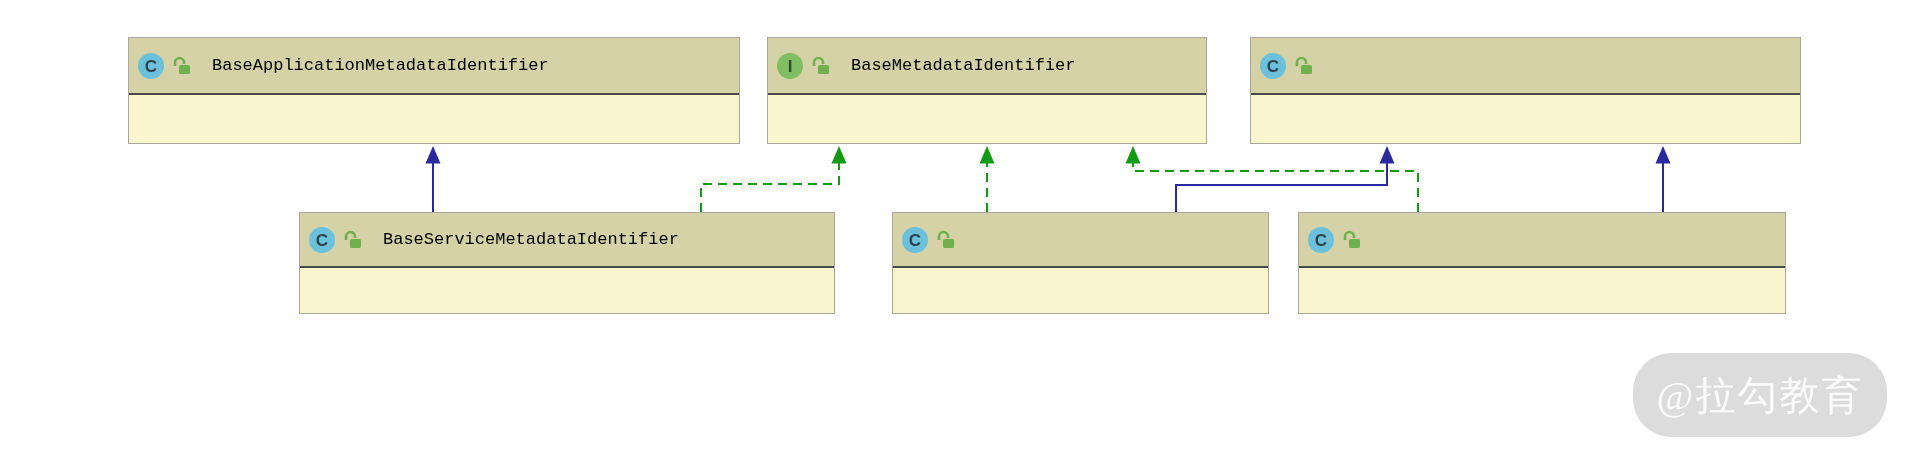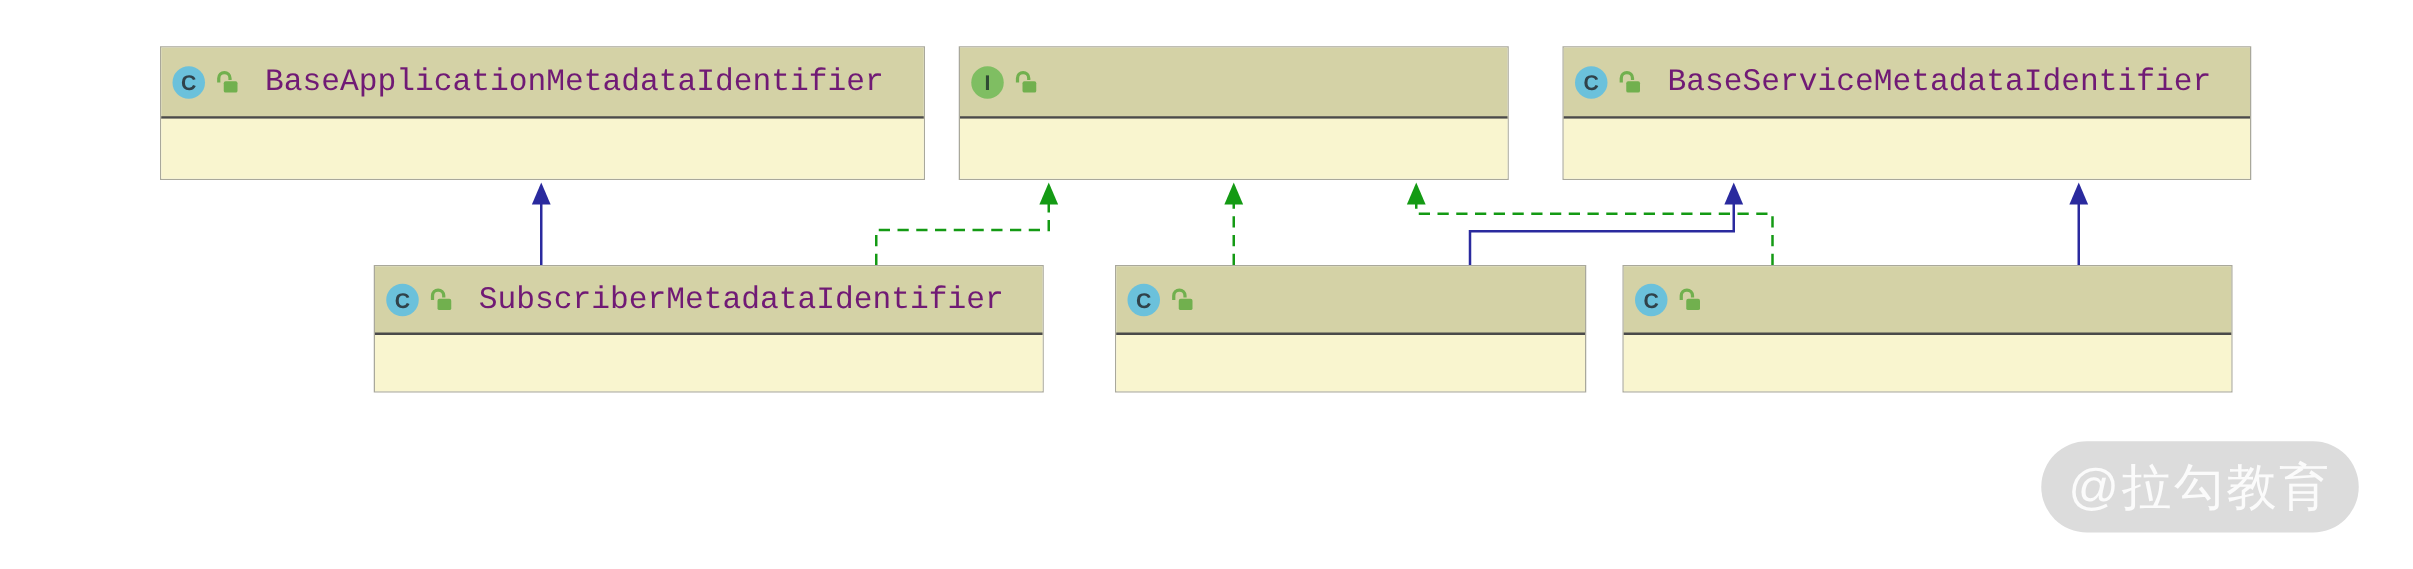--- a/index.html
+++ b/index.html
@@ -43,48 +43,48 @@
     font-family: "Liberation Sans", sans-serif;
     font-size: 17px;
     font-weight: 600;
     color: #30424a;
     margin-right: 7px;
   }
   .badge-class     { background: var(--class-icon-bg, #6bc1db); }
   .badge-interface { background: var(--interface-icon-bg, #7fbe62); color: #2f4a33; }
   .lock { flex: 0 0 auto; margin-right: 19px; }
   .uml-title {
-    font-size: 25px;
-    color: #701a75;
+    font-size: 17px;
+    color: #000000;
     white-space: nowrap;
   }
   .edges { position: absolute; left: 0; top: 0; pointer-events: none; }
   .implements .edge-line {
     stroke: var(--implements-arrow, #149a14);
     stroke-width: 2;
     stroke-dasharray: 9 6;
     fill: none;
   }
   .implements .arrow { fill: var(--implements-arrow, #149a14); }
   .extends .edge-line {
     stroke: var(--extends-arrow, #2a2a9e);
     stroke-width: 2;
     fill: none;
   }
   .extends .arrow { fill: var(--extends-arrow, #2a2a9e); }
   #watermark {
     position: absolute;
     left: 1633px; top: 353px;
-    width: 254px; height: 73px;
+    width: 254px; height: 84px;
     border-radius: 38px;
     background: var(--watermark-bg, #dcdcdc);
     display: flex;
     align-items: center;
     justify-content: center;
-    font-family: Liberation Sans, sans-serif;
+    font-family: Liberation Serif, serif;
     font-size: 40px;
     letter-spacing: 2px;
     color: var(--watermark-text, #fbfbfb);
     user-select: none;
   }
 </style>
 </head>
 <body>
 
 <div id="canvas">
@@ -101,44 +101,44 @@
     <div class="uml-body"></div>
   </div>
 
   <div class="uml-node top" style="left:767px; width:440px;">
     <div class="uml-header">
       <span class="badge badge-interface">I</span>
       <svg class="lock" viewBox="0 0 22 22" width="22" height="22">
         <path d="M4 11 V7.5 a4.5 4.5 0 0 1 9 0 V9" fill="none" stroke="var(--lock-icon)" stroke-width="2.6"></path>
         <rect x="8" y="10" width="11" height="9" rx="1.5" fill="var(--lock-icon)"></rect>
       </svg>
+      <span class="uml-title">BaseMetadataIdentifier</span>
     </div>
     <div class="uml-body"></div>
   </div>
 
   <div class="uml-node top" style="left:1250px; width:551px;">
     <div class="uml-header">
       <span class="badge badge-class">C</span>
       <svg class="lock" viewBox="0 0 22 22" width="22" height="22">
         <path d="M4 11 V7.5 a4.5 4.5 0 0 1 9 0 V9" fill="none" stroke="var(--lock-icon)" stroke-width="2.6"></path>
         <rect x="8" y="10" width="11" height="9" rx="1.5" fill="var(--lock-icon)"></rect>
       </svg>
-      <span class="uml-title">BaseServiceMetadataIdentifier</span>
     </div>
     <div class="uml-body"></div>
   </div>
 
   <div class="uml-node bottom" style="left:299px; width:536px;">
     <div class="uml-header">
       <span class="badge badge-class">C</span>
       <svg class="lock" viewBox="0 0 22 22" width="22" height="22">
         <path d="M4 11 V7.5 a4.5 4.5 0 0 1 9 0 V9" fill="none" stroke="var(--lock-icon)" stroke-width="2.6"></path>
         <rect x="8" y="10" width="11" height="9" rx="1.5" fill="var(--lock-icon)"></rect>
       </svg>
-      <span class="uml-title">SubscriberMetadataIdentifier</span>
+      <span class="uml-title">BaseServiceMetadataIdentifier</span>
     </div>
     <div class="uml-body"></div>
   </div>
 
   <div class="uml-node bottom" style="left:892px; width:377px;">
     <div class="uml-header">
       <span class="badge badge-class">C</span>
       <svg class="lock" viewBox="0 0 22 22" width="22" height="22">
         <path d="M4 11 V7.5 a4.5 4.5 0 0 1 9 0 V9" fill="none" stroke="var(--lock-icon)" stroke-width="2.6"></path>
         <rect x="8" y="10" width="11" height="9" rx="1.5" fill="var(--lock-icon)"></rect>

